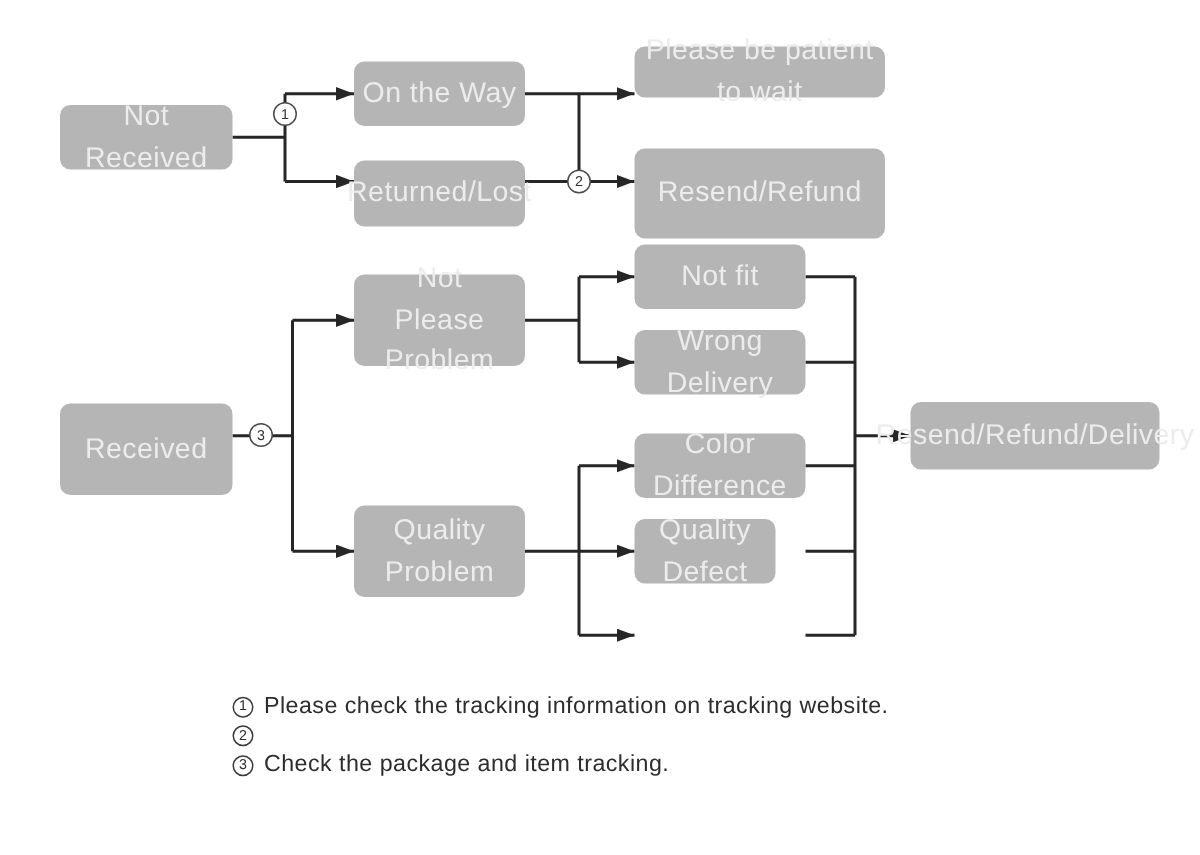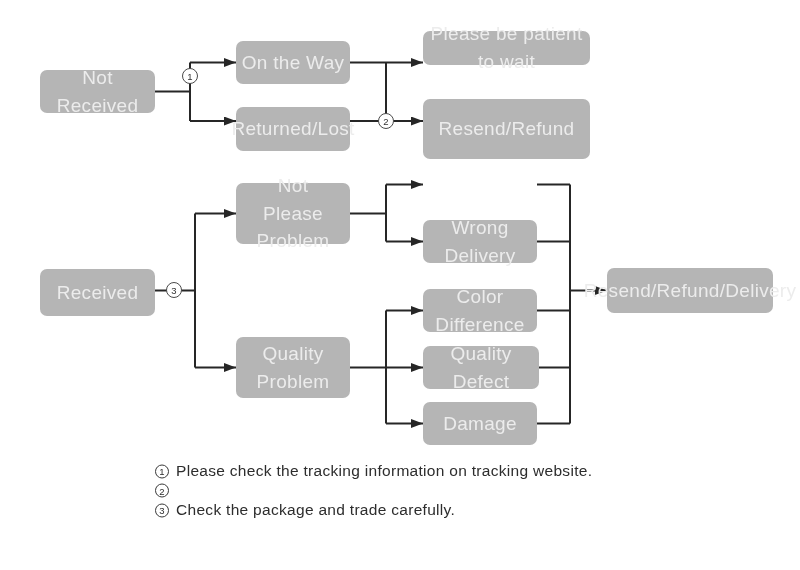--- a/index.html
+++ b/index.html
@@ -115,59 +115,59 @@
   </div>
   <div class="node" style="left:236px;top:107px;width:114px;height:44px">
     <span class="node-label">Returned/Lost</span>
   </div>
   <div class="node" style="left:423px;top:31px;width:167px;height:34px">
     <span class="node-label">Please be patient to wait</span>
   </div>
   <div class="node" style="left:423px;top:99px;width:167px;height:60px">
     <span class="node-label">Resend/Refund</span>
   </div>
-  <div class="node" style="left:40px;top:269px;width:115px;height:47px">
+  <div class="node" style="left:40px;top:269px;width:115px;height:61px">
     <span class="node-label">Received</span>
   </div>
   <div class="node" style="left:236px;top:183px;width:114px;height:61px">
     <span class="node-label">Not
 Please
 Problem</span>
   </div>
   <div class="node" style="left:236px;top:337px;width:114px;height:61px">
     <span class="node-label">Quality
 Problem</span>
   </div>
+  <div class="node" style="left:423px;top:163px;width:114px;height:43px">
+    <span class="node-label">Not fit</span>
+  </div>
   <div class="node" style="left:423px;top:220px;width:114px;height:43px">
     <span class="node-label">Wrong Delivery</span>
   </div>
   <div class="node" style="left:423px;top:289px;width:114px;height:43px">
     <span class="node-label">Color Difference</span>
   </div>
-  <div class="node" style="left:423px;top:346px;width:116px;height:43px">
+  <div class="node" style="left:423px;top:346px;width:94px;height:43px">
     <span class="node-label">Quality Defect</span>
-  </div>
-  <div class="node" style="left:423px;top:402px;width:114px;height:43px">
-    <span class="node-label">Damage</span>
   </div>
   <div class="node" style="left:607px;top:268px;width:166px;height:45px">
     <span class="node-label">Resend/Refund/Delivery</span>
   </div>
 
   <div class="junction" style="left:182px;top:68px">1</div>
   <div class="junction" style="left:378px;top:113px">2</div>
   <div class="junction" style="left:166px;top:282px">3</div>
 
   <div class="notes">
     <div class="note">
       <span class="note-num">1</span>
       <span class="note-text">Please check the tracking information on tracking website.</span>
     </div>
     <div class="note">
       <span class="note-num">2</span>
     </div>
     <div class="note">
       <span class="note-num">3</span>
-      <span class="note-text">Check the package and trade carefully.</span>
+      <span class="note-text">Check the package and item tracking.</span>
     </div>
   </div>
 
 </div>
 
 </body></html>

